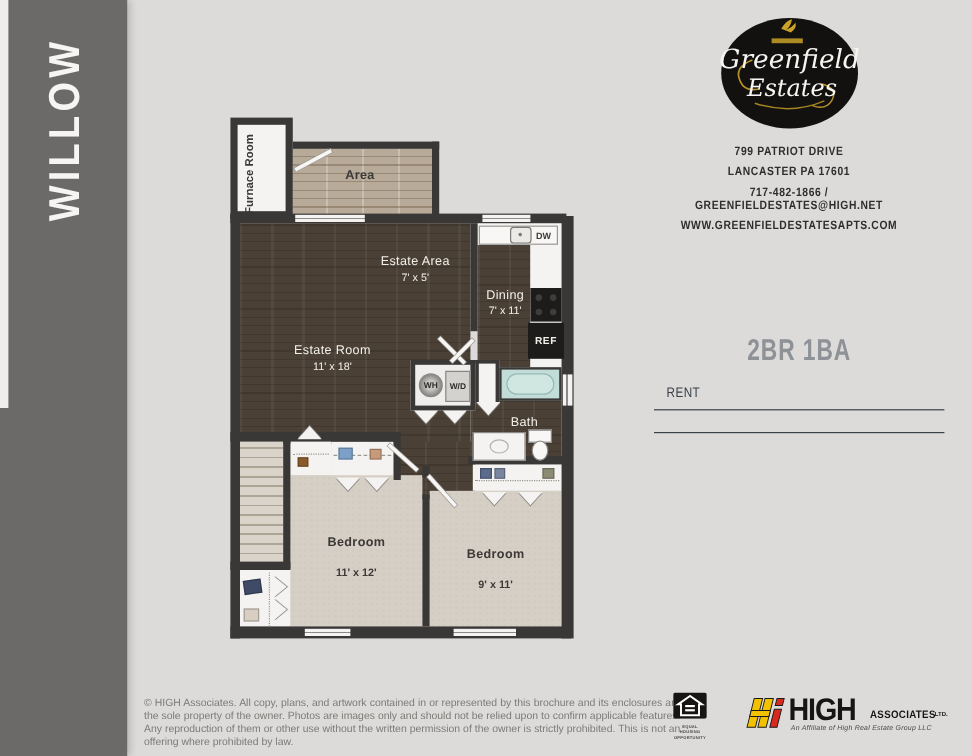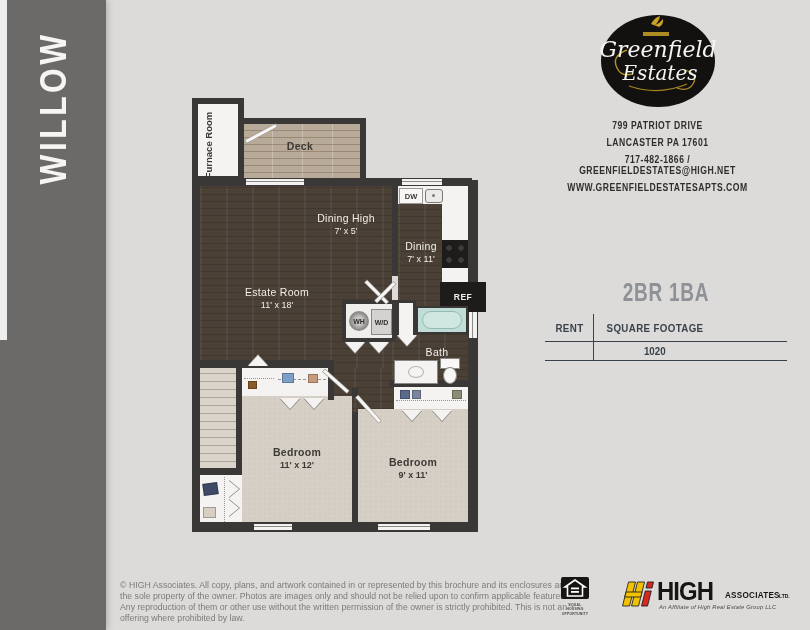--- a/index.html
+++ b/index.html
@@ -19,21 +19,21 @@
                color:#2f2e2c;margin:6px 0 0 0;transform:scaleX(0.86);transform-origin:center;}
   
   #unit-title{left:545px;top:278px;width:242px;text-align:center;color:#8e9196;
               font-weight:bold;font-size:25px;letter-spacing:1px;transform:scaleX(0.76);}
   #unit-table{left:545px;top:314px;width:242px;height:46px;color:#39424b;}
   #unit-table .cols{display:flex;height:46px;}
   #unit-table .col{display:flex;flex-direction:column;}
   #unit-table .col+.col{border-left:1.5px solid #39424b;}
   #unit-table .c1{width:48px;} #unit-table .c2{width:122px;} #unit-table .c3{flex:1;}
   #unit-table .hd{height:27px;display:flex;align-items:center;justify-content:center;
-                  font-weight:bold;font-size:11.5px;letter-spacing:0.4px;}
+                  font-weight:normal;font-size:11.5px;letter-spacing:0.4px;}
   #unit-table .hd span, #unit-table .vl span{display:inline-block;transform:scaleX(0.85);white-space:nowrap;}
   #unit-table .vl{height:19px;display:flex;align-items:center;justify-content:center;
                   font-weight:bold;font-size:11.5px;}
   #unit-table .hline{position:absolute;left:0;width:242px;height:0;border-top:1.5px solid #39424b;}
   
   #floorplan{left:190px;top:94px;width:290px;height:440px;}
   .wall{position:absolute;background:#3a3836;}
   .wood{position:absolute;background-color:#4a4036;
         background-image:repeating-linear-gradient(0deg,rgba(0,0,0,0.14) 0 1px,transparent 1px 7px),
                          repeating-linear-gradient(90deg,rgba(255,255,255,0.05) 0 2px,transparent 2px 26px);}
@@ -46,21 +46,21 @@
   .stairs{position:absolute;background-color:#dad4ca;
         background-image:repeating-linear-gradient(0deg,#ada496 0 1.5px,transparent 1.5px 8px);}
   .win{position:absolute;background:linear-gradient(#f4f3f1 0 2.5px,#8b8a88 2.5px 3.5px,#f4f3f1 3.5px 100%);}
   .winv{position:absolute;background:linear-gradient(90deg,#f4f3f1 0 3px,#8b8a88 3px 4px,#f4f3f1 4px 100%);}
   .black{position:absolute;background:#1d1c1b;}
   .rlabel{position:absolute;color:#f2efe9;text-align:center;line-height:1.3;}
   .rlabel .nm{font-size:10.5px;letter-spacing:0.3px;}
   .rlabel .dm{font-size:9px;}
   .dlabel{position:absolute;color:#3c3a37;text-align:center;line-height:1.3;}
   .dlabel .nm{font-size:10.5px;font-weight:bold;letter-spacing:0.3px;}
-  .dlabel .dm{font-size:9px;font-weight:bold;}
+  .dlabel .dm{font-size:9px;font-weight:bold;margin-top:12px;}
   .leaf{position:absolute;height:3px;background:#f7f6f4;box-shadow:0 0 0 0.6px #9a9895;transform-origin:left center;}
   .tri-down{position:absolute;width:0;height:0;border-left:10px solid transparent;
             border-right:10px solid transparent;border-top:11px solid #f4f3f1;
             filter:drop-shadow(0 1px 0 #807e7b);}
   .tri-up{position:absolute;width:0;height:0;border-left:10px solid transparent;
           border-right:10px solid transparent;border-bottom:11px solid #f4f3f1;
           filter:drop-shadow(0 -1px 0 #807e7b);}
   .tri-right{position:absolute;width:0;height:0;border-top:9px solid transparent;
              border-bottom:9px solid transparent;border-left:11px solid #f4f3f1;
              filter:drop-shadow(1px 0 0 #807e7b);}
@@ -79,29 +79,29 @@
       display:flex;align-items:center;justify-content:center;font-size:7px;font-weight:bold;color:#2e2d2b;}
   #tub{position:absolute;left:226px;top:212px;width:52px;height:28px;background:#c2ddd8;
        border:2.5px solid #3a3836;box-sizing:border-box;}
   #tub:after{content:"";position:absolute;left:4px;top:3px;right:4px;bottom:3px;
        background:#cfe6e1;border:1.5px solid #93bcb4;border-radius:9px;}
   #vanity{position:absolute;left:204px;top:266px;width:42px;height:22px;background:#f4f3f1;border:1px solid #8a8886;}
   #vanity:after{content:"";position:absolute;left:13px;top:5px;width:14px;height:10px;border:1px solid #b5b2ae;border-radius:50%;}
   #toilet-tank{position:absolute;left:250px;top:264px;width:18px;height:9px;background:#f8f7f5;border:1px solid #8a8886;}
   #toilet-bowl{position:absolute;left:253px;top:273px;width:12px;height:15px;background:#f8f7f5;border:1px solid #8a8886;border-radius:50%;}
   #dwbox{position:absolute;left:209px;top:94px;width:22px;height:14px;background:#f8f7f5;border:1px solid #9a9895;
-         display:flex;align-items:center;justify-content:center;font-size:7.5px;font-weight:bold;color:#3c3a37;}
+         display:flex;align-items:center;justify-content:center;font-size:7.5px;font-weight:bold;color:#3c3a37;padding-left:42px;}
   #sink{position:absolute;left:235px;top:95px;width:16px;height:12px;background:#eceae7;border:1px solid #7d7b78;border-radius:3px;}
   #sink:after{content:"";position:absolute;left:6px;top:4px;width:3px;height:3px;background:#7d7b78;border-radius:50%;}
   #stove{left:252px;top:146px;width:26px;height:28px;
          background-image:radial-gradient(circle at 7px 8px,#3e3c3a 2.5px,transparent 3px),
                           radial-gradient(circle at 19px 8px,#3e3c3a 2.5px,transparent 3px),
                           radial-gradient(circle at 7px 20px,#3e3c3a 2.5px,transparent 3px),
                           radial-gradient(circle at 19px 20px,#3e3c3a 2.5px,transparent 3px);}
-  #ref{left:250px;top:188px;width:46px;height:30px;display:flex;align-items:center;justify-content:center;
+  #ref{left:250px;top:175px;width:30px;height:30px;display:flex;align-items:center;justify-content:center;
        color:#f2efe9;font-size:8.5px;font-weight:bold;letter-spacing:0.5px;}
   
   #copyright{left:120px;top:580px;width:447px;font-size:8.7px;line-height:1.25;color:#7c7b78;text-align:justify;}
   #eho{left:560px;top:577px;width:30px;text-align:center;}
   #eho .txt{font-size:3.4px;font-weight:bold;color:#4a4947;line-height:1.3;letter-spacing:0.2px;}
   #highlogo{left:621px;top:580px;width:165px;height:36px;}
   #highlogo .brand{position:absolute;left:36px;top:-4px;font-size:26px;font-weight:900;color:#161514;
                    letter-spacing:-1px;transform:scaleX(0.92);transform-origin:left;}
   #highlogo .suffix{position:absolute;left:104px;top:10px;font-size:9px;font-weight:bold;color:#161514;letter-spacing:0.3px;transform:scaleX(0.9);transform-origin:left;}
   #highlogo .ltd{position:absolute;left:158px;top:13px;font-size:5px;font-weight:bold;color:#161514;}
@@ -136,28 +136,20 @@
 <div id="unit-table" class="abs">
   <div class="cols">
     <div class="col c1">
       <div class="hd">
           <span>RENT</span>
         </div>
       <div class="vl">
           <span></span>
         </div>
     </div>
-    <div class="col c2">
-      <div class="hd">
-          <span>SQUARE FOOTAGE</span>
-        </div>
-      <div class="vl">
-          <span>1020</span>
-        </div>
-    </div>
   </div>
   <div class="hline" style="top:27px;"></div>
   <div class="hline" style="top:46px;"></div>
 </div>
 
 <div id="floorplan" class="abs">
 
   <div class="deckwood" style="left:52px;top:30px;width:118px;height:56px;"></div>
   <div class="wood" style="left:10px;top:92px;width:192px;height:184px;"></div>
   <div class="wood" style="left:208px;top:110px;width:44px;height:104px;"></div>
@@ -238,24 +230,24 @@
   <div class="tri-right" style="left:38px;top:386px;"></div>
   <div class="tri-right" style="left:38px;top:405px;"></div>
 
   <div class="leaf" style="left:56px;top:46px;width:34px;transform:rotate(-28deg);"></div>
   <div class="leaf" style="left:176px;top:186px;width:30px;transform:rotate(45deg);"></div>
   <div class="leaf" style="left:186px;top:206px;width:26px;transform:rotate(-45deg);"></div>
   <div class="leaf" style="left:134px;top:275px;width:32px;transform:rotate(42deg);"></div>
   <div class="leaf" style="left:167px;top:301px;width:34px;transform:rotate(48deg);"></div>
 
   <div class="dlabel" style="left:80px;top:46px;width:60px;">
-    <div class="nm">Deck</div>
+    <div class="nm">Area</div>
   </div>
   <div class="rlabel" style="left:118px;top:118px;width:76px;">
-    <div class="nm">Dining High</div>
+    <div class="nm">Estate Area</div>
     <div class="dm">7' x 5'</div>
   </div>
   <div class="rlabel" style="left:202px;top:146px;width:58px;">
     <div class="nm">Dining</div>
     <div class="dm">7' x 11'</div>
   </div>
   <div class="rlabel" style="left:48px;top:192px;width:78px;">
     <div class="nm">Estate Room</div>
     <div class="dm">11' x 18'</div>
   </div>

